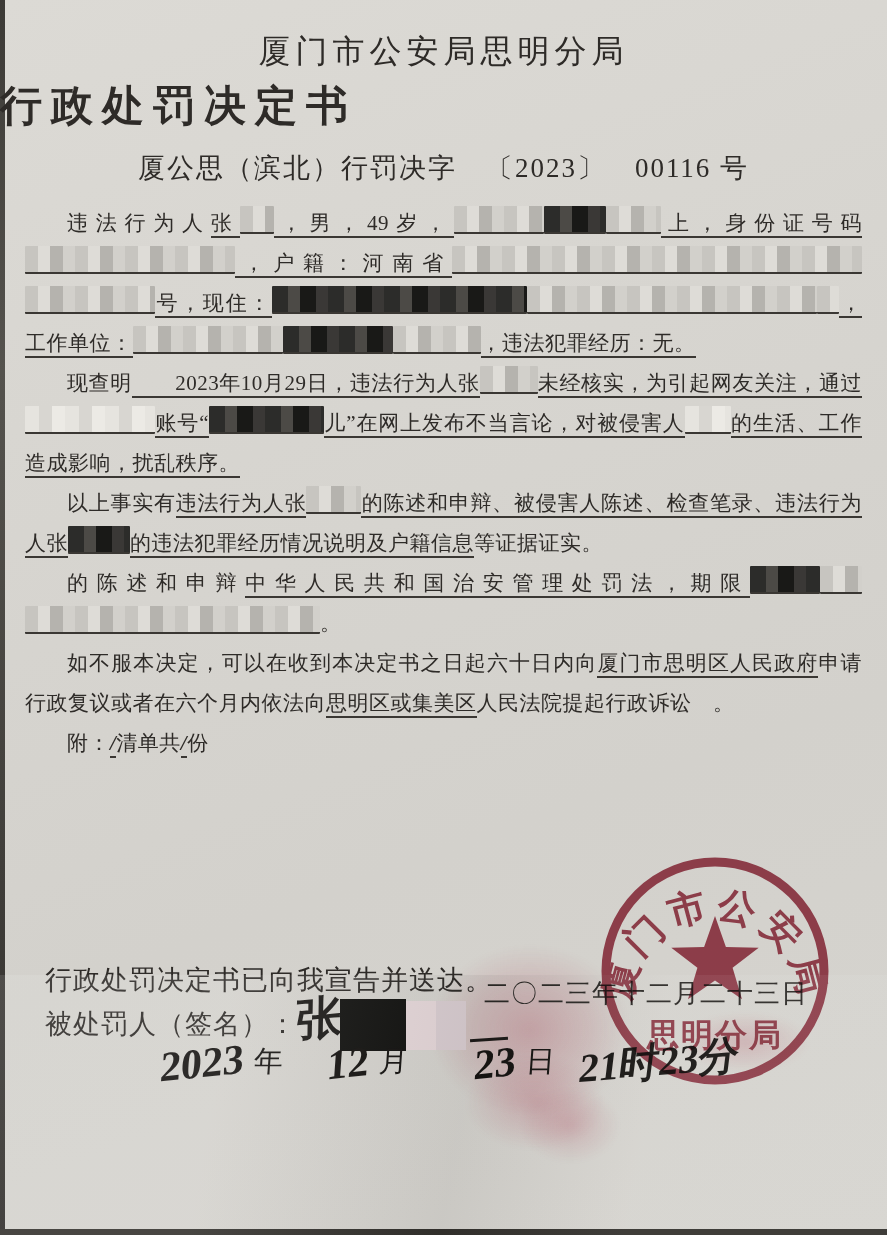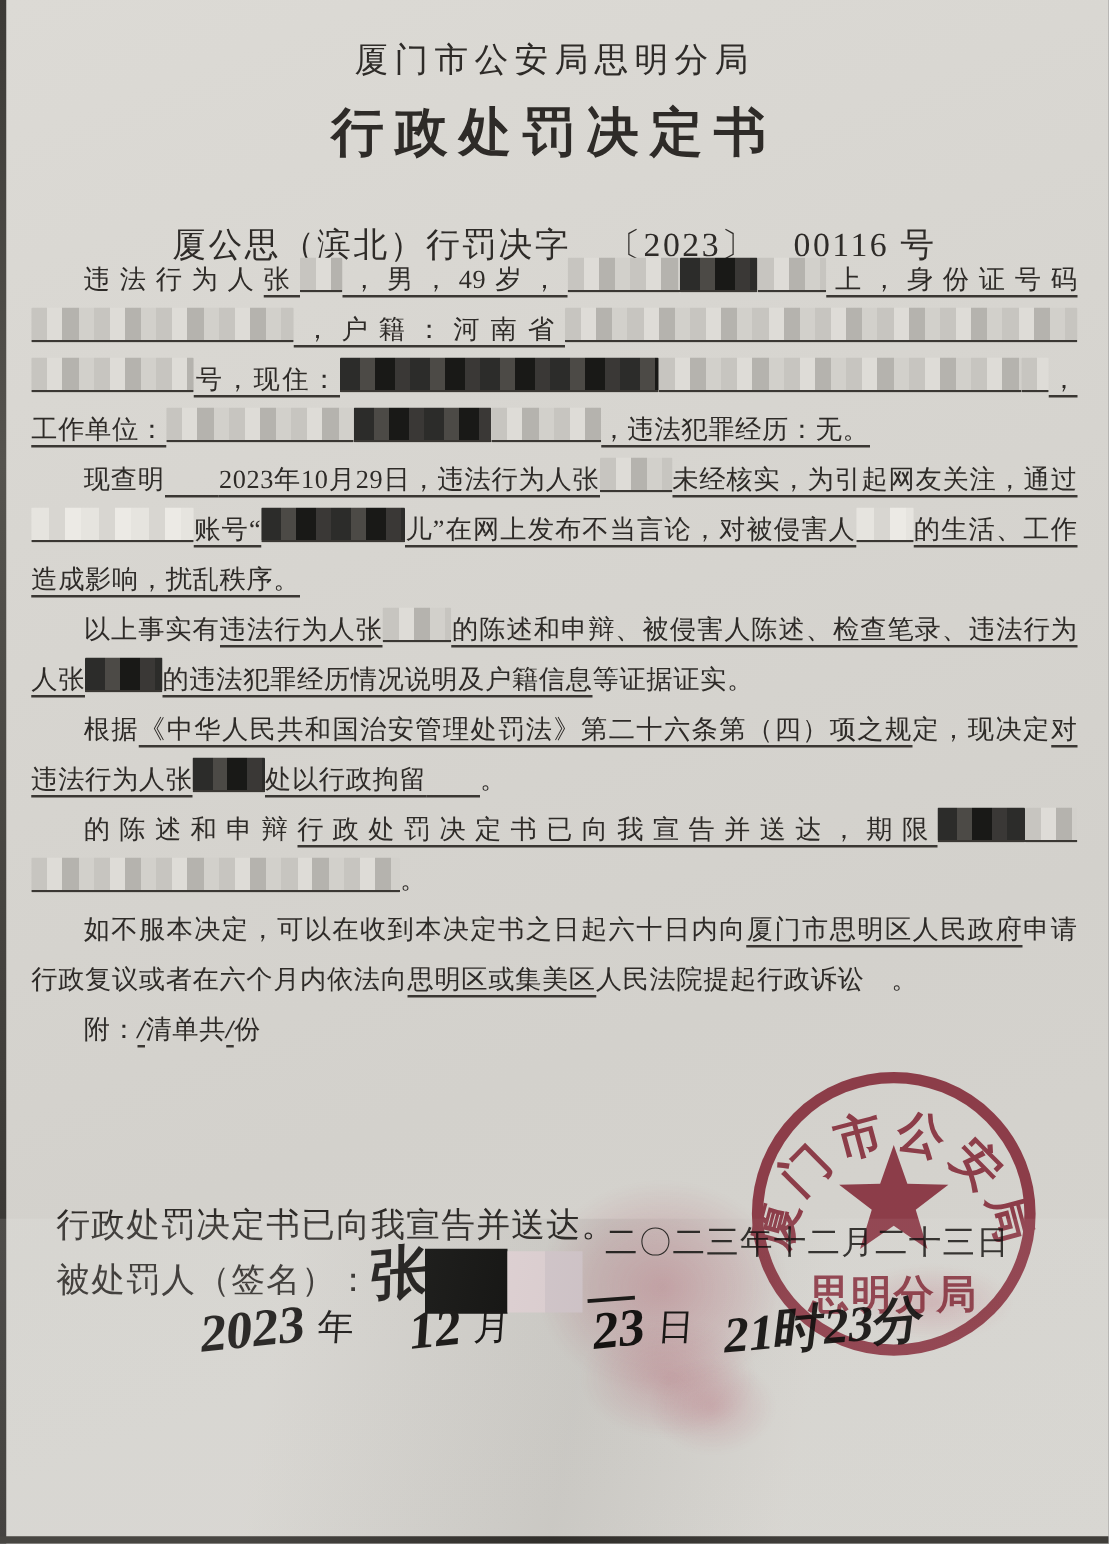--- a/index.html
+++ b/index.html
@@ -12,25 +12,25 @@
     font-family:"Liberation Serif","DejaVu Serif",serif;
     color:#2e2b28;
   }
   .edge-left{position:absolute;left:0;top:0;width:5px;height:100%;
     background:linear-gradient(180deg,#3c3a36 0%,#55534e 30%,#403e3a 70%,#2f2d2a 100%);}
   .edge-bottom{position:absolute;left:0;bottom:0;width:100%;height:6px;background:#33312d;}
   .sheen{position:absolute;left:0;bottom:0;width:100%;height:260px;pointer-events:none;
     background:linear-gradient(100deg,rgba(255,255,255,.10) 25%,rgba(0,0,0,.05) 52%,rgba(255,255,255,.06) 72%);}
 
   .agency{position:absolute;top:30px;left:0;width:100%;text-align:center;
-    font-size:27px;letter-spacing:5px;}
-  .title{position:absolute;top:78px;left:0;width:100%;text-align:center;
+    font-size:32px;letter-spacing:5px;}
+  .title{position:absolute;top:78px;left:0;width:100%;
     font-size:42px;font-weight:bold;letter-spacing:9px;}
   .docnum{position:absolute;top:150px;left:0;width:100%;text-align:center;
-    font-size:27px;letter-spacing:2px;margin-top:28px;}
+    font-size:27px;letter-spacing:2px;}
 
   .body-text{position:absolute;top:203px;left:25px;width:837px;}
   .para{margin:0;font-size:21px;line-height:40px;text-align:justify;
     text-indent:2em;letter-spacing:.5px;}
   .u{border-bottom:2px solid #3a3733;padding-bottom:1px;}
   .redact{display:inline-block;height:25px;vertical-align:-4px;border-radius:1px;}
   .redact.light{background:repeating-linear-gradient(90deg,#c7c5c0 0 13px,#dedcd7 13px 25px,#b5b3ae 25px 38px,#d2d0cb 38px 50px);}
   .redact.dark{background:repeating-linear-gradient(90deg,#2c2c2a 0 16px,#4c4a46 16px 28px,#191917 28px 44px,#3a3836 44px 56px);}
   .redact.white{background:repeating-linear-gradient(90deg,#e6e4df 0 14px,#d8d6d1 14px 27px,#eceae5 27px 40px);}
   .hand-slash{font-style:italic;font-weight:bold;}
@@ -74,22 +74,21 @@
   <div class="edge-bottom"></div>
 
   <div class="agency">厦门市公安局思明分局</div>
   <div class="title">行政处罚决定书</div>
   <div class="docnum">厦公思（滨北）行罚决字　〔2023〕　00116 号</div>
 
   <div class="body-text">
       <p class="para"><span>违法行为人</span><span class="u">张</span><span class="redact light u" style="width: 34px;"></span><span class="u">，男，49岁，</span><span class="redact light u" style="width: 90px;"></span><span class="redact dark u" style="width: 62px;"></span><span class="redact light u" style="width: 55px;"></span><span class="u">上，身份证号码</span><span class="redact light u" style="width: 210px;"></span><span class="u">，户籍：河南省</span><span class="redact light u" style="width: 410px;"></span><span class="redact light u" style="width: 130px;"></span><span class="u">号，现住：</span><span class="redact dark u" style="width: 255px;"></span><span class="redact light u" style="width: 290px;"></span><span class="redact light u" style="width: 22px;"></span><span class="u">，工作单位：</span><span class="redact light u" style="width: 150px;"></span><span class="redact dark u" style="width: 110px;"></span><span class="redact light u" style="width: 88px;"></span><span class="u">，违法犯罪经历：无。</span></p>
       <p class="para"><span>现查明</span><span class="u">　　</span><span class="u">2023年10月29日，违法行为人张</span><span class="redact light u" style="width: 58px;"></span><span class="u">未经核实，为引起网友关注，通过</span><span class="redact white u" style="width: 130px;"></span><span class="u">账号“</span><span class="redact dark u" style="width: 115px;"></span><span class="u">儿”在网上发布不当言论，对被侵害人</span><span class="redact white u" style="width: 46px;"></span><span class="u">的生活、工作造成影响，扰乱秩序。</span></p>
       <p class="para"><span>以上事实有</span><span class="u">违法行为人张</span><span class="redact light u" style="width: 55px;"></span><span class="u">的陈述和申辩、被侵害人陈述、检查笔录、违法行为人张</span><span class="redact dark u" style="width: 62px;"></span><span class="u">的违法犯罪经历情况说明及户籍信息</span><span>等证据证实。</span></p>
-      <p class="para"><span>根据</span><span class="u">《中华人民共和国治安管理处罚法》第二十六条第（四）项之规</span><span>定，现决定</span><span class="u">对违法行为人张</span><span class="redact dark u" style="width: 58px;"></span><span class="u">处以行政拘留</span><span class="u">　　</span><span>。</span></p>
-      <p class="para"><span>的陈述和申辩</span><span class="u">行政处罚决定书已向我宣告并送达，期限</span><span class="redact dark u" style="width: 70px;"></span><span class="redact light u" style="width: 42px;"></span><span class="redact light u" style="width: 295px;"></span><span>。</span></p>
+      <p class="para"><span>的陈述和申辩</span><span class="u">中华人民共和国治安管理处罚法，期限</span><span class="redact dark u" style="width: 70px;"></span><span class="redact light u" style="width: 42px;"></span><span class="redact light u" style="width: 295px;"></span><span>。</span></p>
       <p class="para"><span>如不服本决定，可以在收到本决定书之日起六十日内向</span><span class="u">厦门市思明区人民政府</span><span>申请行政复议或者在六个月内依法向</span><span class="u">思明区或集美区</span><span>人民法院提起行政诉讼</span><span>　。</span></p>
       <p class="para"><span>附：</span><span class="u hand-slash">/</span><span>清单共</span><span class="u hand-slash">/</span><span>份</span></p>
     </div>
 
   <div class="fp fp1"></div>
   <div class="fp fp2"></div>
   <div class="fp fp3"></div>
   <div class="fp fp4"></div>
 
   <div class="delivery">行政处罚决定书已向我宣告并送达。</div>

